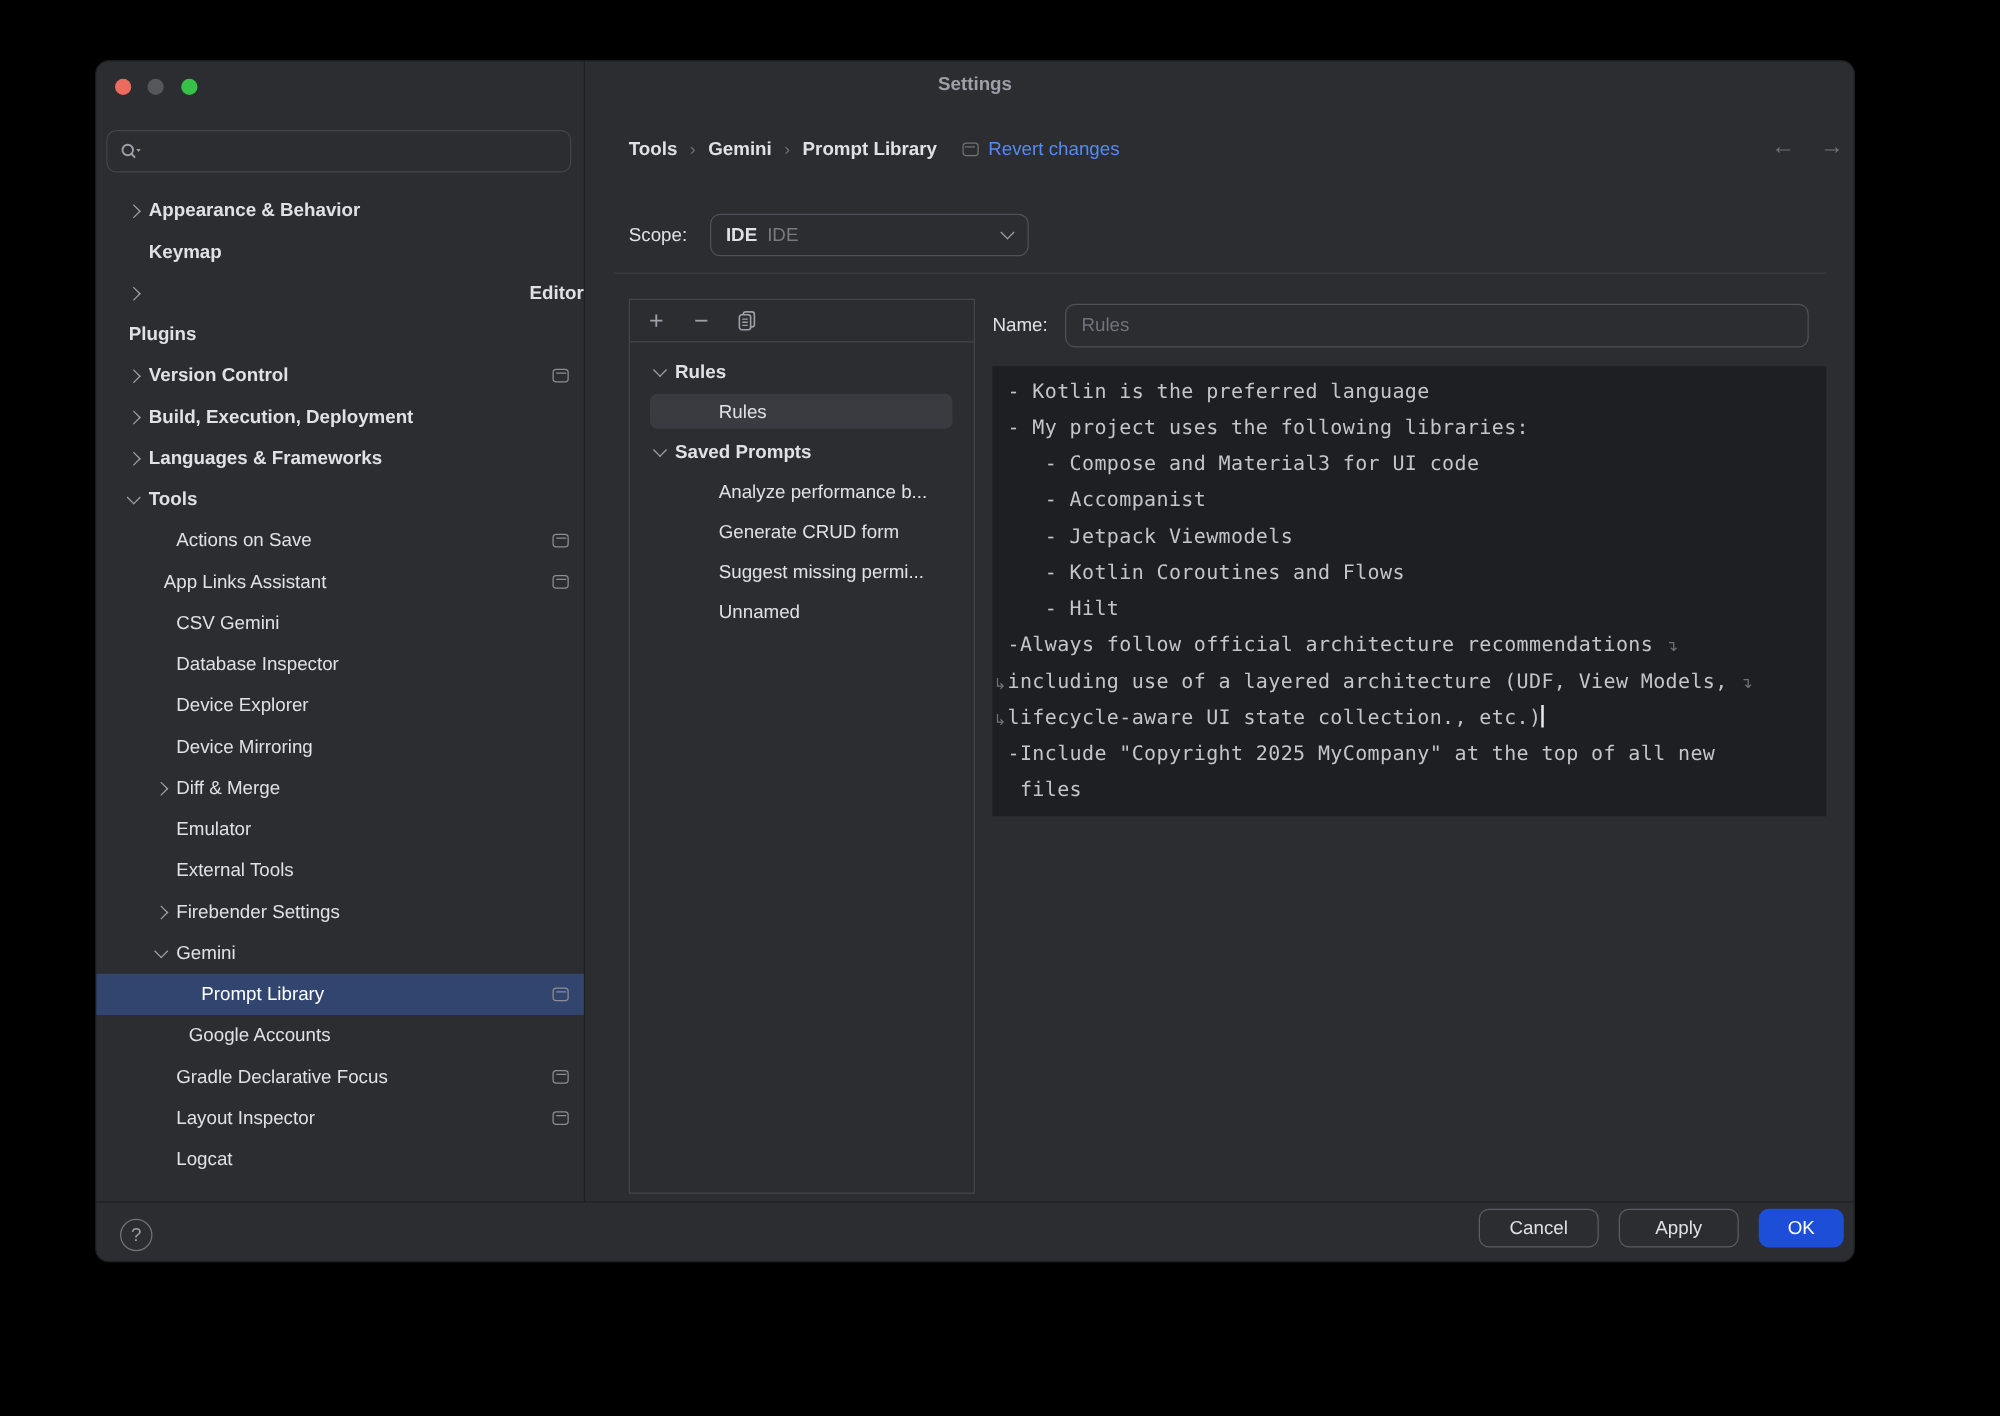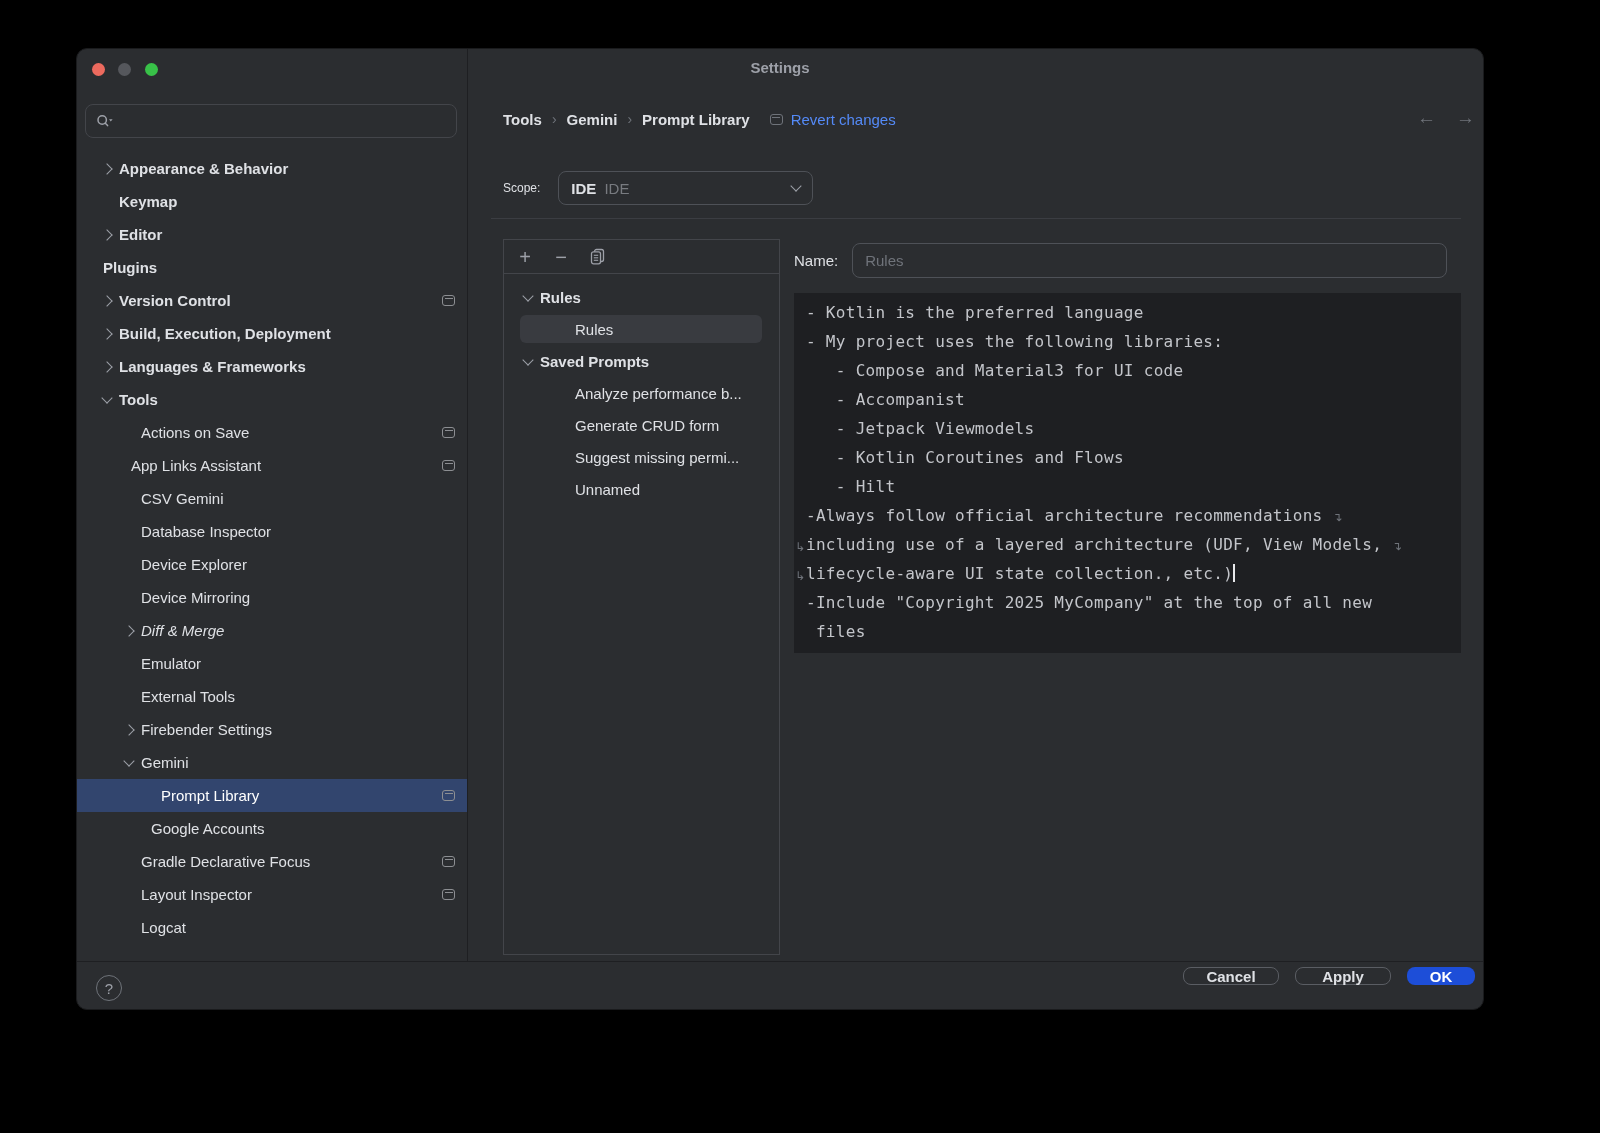--- a/index.html
+++ b/index.html
@@ -50,21 +50,21 @@
   .bc-item{font-weight:bold;}
   .bc-sep{color:#6F737A;margin:0 10px;font-size:14px;}
   .revert{display:flex;align-items:center;margin-left:20px;}
   .revert .mod-icon{border-color:#6F737A;margin-right:8px;}
   .revert .mod-icon::after{background:#6F737A;}
   .revert-link{color:#548AF7;font-weight:normal;cursor:pointer;}
   .nav-arrows{position:absolute;top:58px;left:1340px;display:flex;gap:20px;color:#6F737A;font-size:19px;}
   .nav-arrows span{cursor:default;}
 
   .scope-row{position:absolute;left:426px;top:122px;height:34px;display:flex;align-items:center;}
-  .scope-label{font-size:12px;color:#DFE1E5;margin-right:18px;}
+  .scope-label{font-size:15px;color:#DFE1E5;margin-right:18px;}
   .scope-dd{width:255px;height:34px;border:1px solid #4E5157;border-radius:8px;box-sizing:border-box;
             display:flex;align-items:center;padding:0 12px;cursor:pointer;}
   .scope-dd .val-b{font-size:15px;font-weight:bold;color:#DFE1E5;margin-right:8px;}
   .scope-dd .val-g{font-size:15px;color:#787B80;}
   .dd-caret{margin-left:auto;width:7px;height:7px;border-right:1.6px solid #9DA0A8;
             border-bottom:1.6px solid #9DA0A8;transform:rotate(45deg);margin-top:-4px;}
   .scope-divider{position:absolute;left:414px;right:22px;top:169px;height:1px;background:#3B3D42;}
 
   
   .panel{position:absolute;left:426px;top:190px;width:277px;height:716px;border:1px solid #43454A;
@@ -96,23 +96,23 @@
   .wrap-start{position:absolute;left:1px;top:3px;color:#6F737A;font-size:12px;
               font-family:"DejaVu Sans",sans-serif;letter-spacing:0;}
   .wrap-end{color:#6F737A;font-size:12px;font-family:"DejaVu Sans",sans-serif;letter-spacing:0;}
   .caret-bar{display:inline-block;width:1.5px;height:18px;background:#E8E9EB;vertical-align:-3px;}
 
   
   .footer-divider{position:absolute;left:0;right:0;top:912px;height:1px;background:#1E1F22;}
   .help-btn{position:absolute;left:19px;top:926px;width:26px;height:26px;border:1.5px solid #6F737A;
             border-radius:50%;box-sizing:border-box;color:#9DA0A8;font-size:15px;display:flex;
             align-items:center;justify-content:center;cursor:pointer;}
-  .btn{position:absolute;top:918px;height:18px;border-radius:8px;font-size:15px;box-sizing:border-box;
+  .btn{position:absolute;top:918px;height:31px;border-radius:8px;font-size:15px;box-sizing:border-box;
        display:flex;align-items:center;justify-content:center;cursor:pointer;
-       font-family:"Liberation Sans",sans-serif;font-weight:bold;}
+       font-family:"Liberation Sans",sans-serif;}
   .btn.ghost{border:1px solid #5A5D63;color:#DFE1E5;background:transparent;}
   .btn-cancel{left:1106px;width:96px;}
   .btn-apply{left:1218px;width:96px;}
   .btn-ok{left:1330px;width:68px;background:#1d4ed8;color:#fff;border:none;}
 </style>
 </head>
 <body>
 
 <div class="stage">
   <div class="win">
@@ -142,21 +142,21 @@
               <span class="chev"></span>
             </span>
             <span class="lbl">Appearance &amp; Behavior</span>
           </div>
           <div class="s-row bold" style="padding-left: 20px;">
             <span class="chev-box">
               <span class="chev hidden"></span>
             </span>
             <span class="lbl">Keymap</span>
           </div>
-          <div class="s-row bold" style="padding-left: 20px;">
+          <div class="s-row bold" style="padding-left: 20px; justify-content: space-between;">
             <span class="chev-box">
               <span class="chev"></span>
             </span>
             <span class="lbl">Editor</span>
           </div>
           <div class="s-row bold" style="padding-left: 4px;">
             <span class="chev-box">
               <span class="chev hidden"></span>
             </span>
             <span class="lbl">Plugins</span>
@@ -217,21 +217,21 @@
               <span class="chev hidden"></span>
             </span>
             <span class="lbl">Device Explorer</span>
           </div>
           <div class="s-row" style="padding-left: 42px;">
             <span class="chev-box">
               <span class="chev hidden"></span>
             </span>
             <span class="lbl">Device Mirroring</span>
           </div>
-          <div class="s-row" style="padding-left: 42px; font-style: italic;">
+          <div class="s-row" style="padding-left: 42px;">
             <span class="chev-box">
               <span class="chev"></span>
             </span>
             <span class="lbl">Diff &amp; Merge</span>
           </div>
           <div class="s-row" style="padding-left: 42px;">
             <span class="chev-box">
               <span class="chev hidden"></span>
             </span>
             <span class="lbl">Emulator</span>

